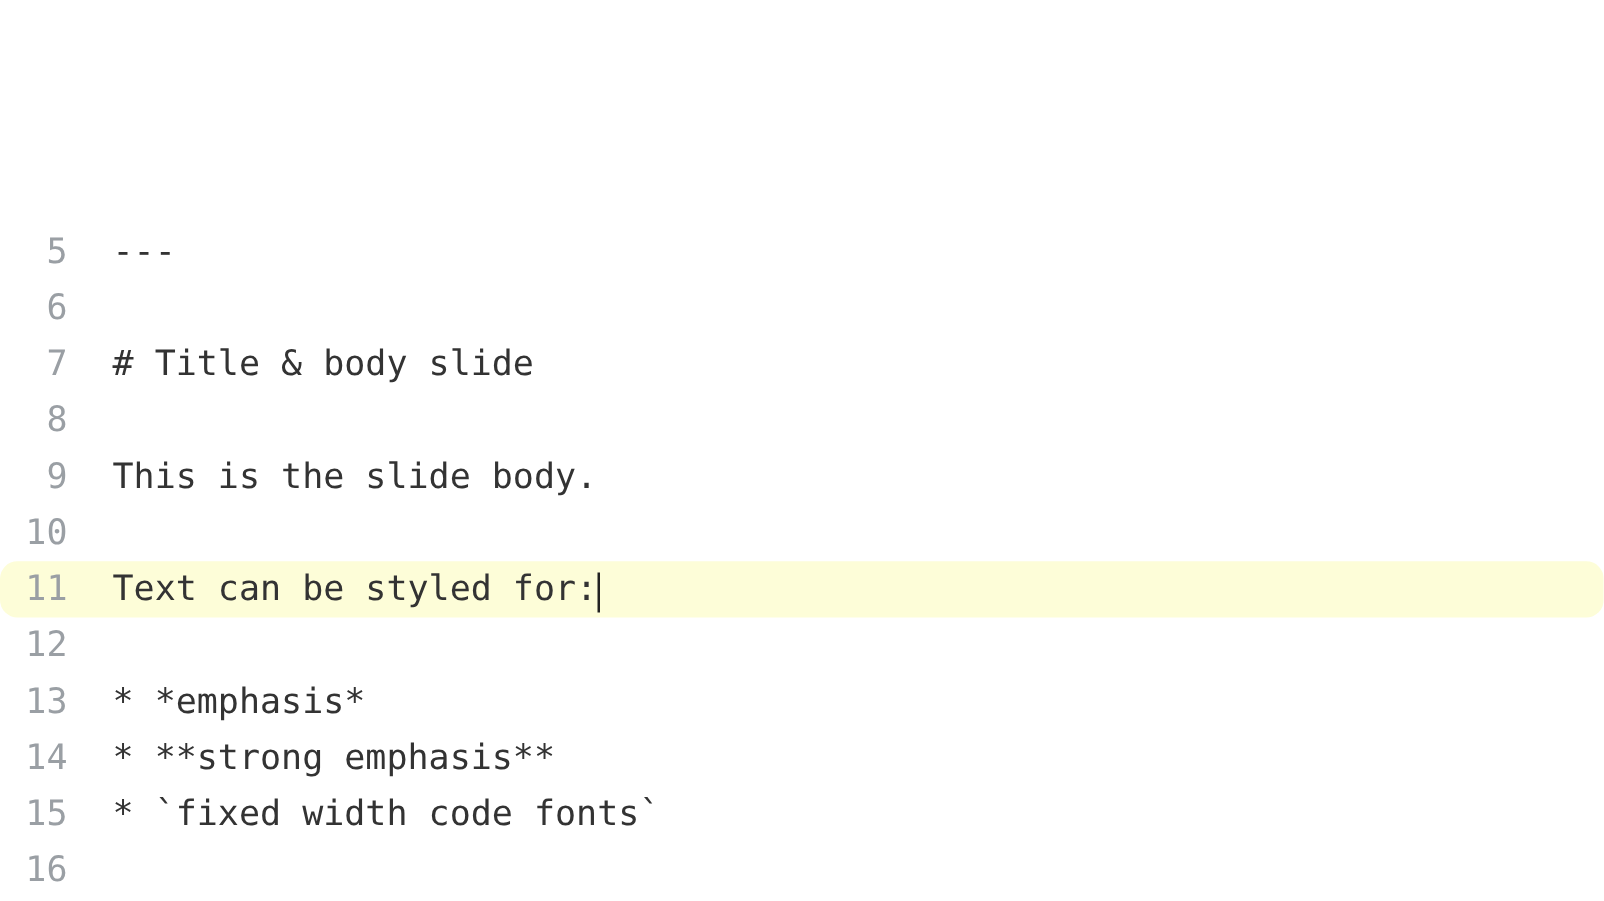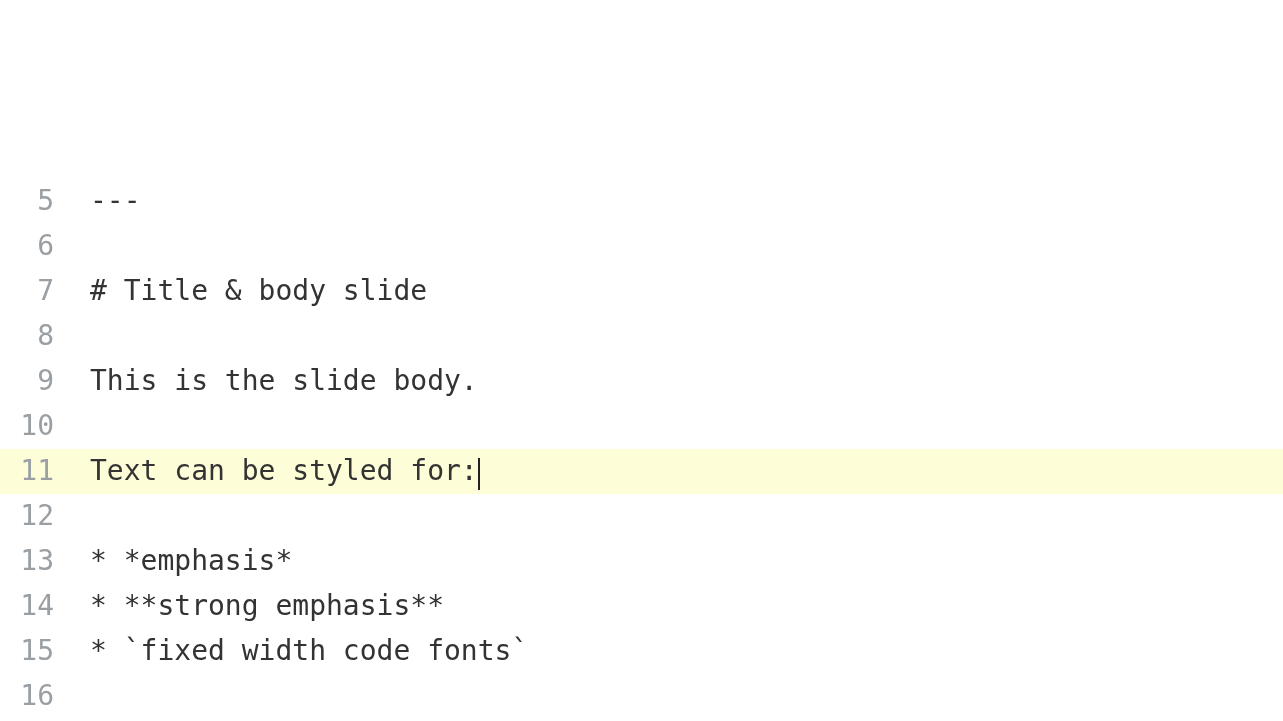--- a/index.html
+++ b/index.html
@@ -19,20 +19,21 @@
     .editor {
       width: 1283px;
     }
     .line {
       display: flex;
       align-items: baseline;
       height: 45px;
     }
     .line.highlight {
       background: #fdfdd8;
+      border-radius: 14px;
     }
     .gutter {
       width: 60px;
       text-align: right;
       color: #9a9fa4;
       padding-right: 6px;
       flex-shrink: 0;
       user-select: none;
     }
     .code {

